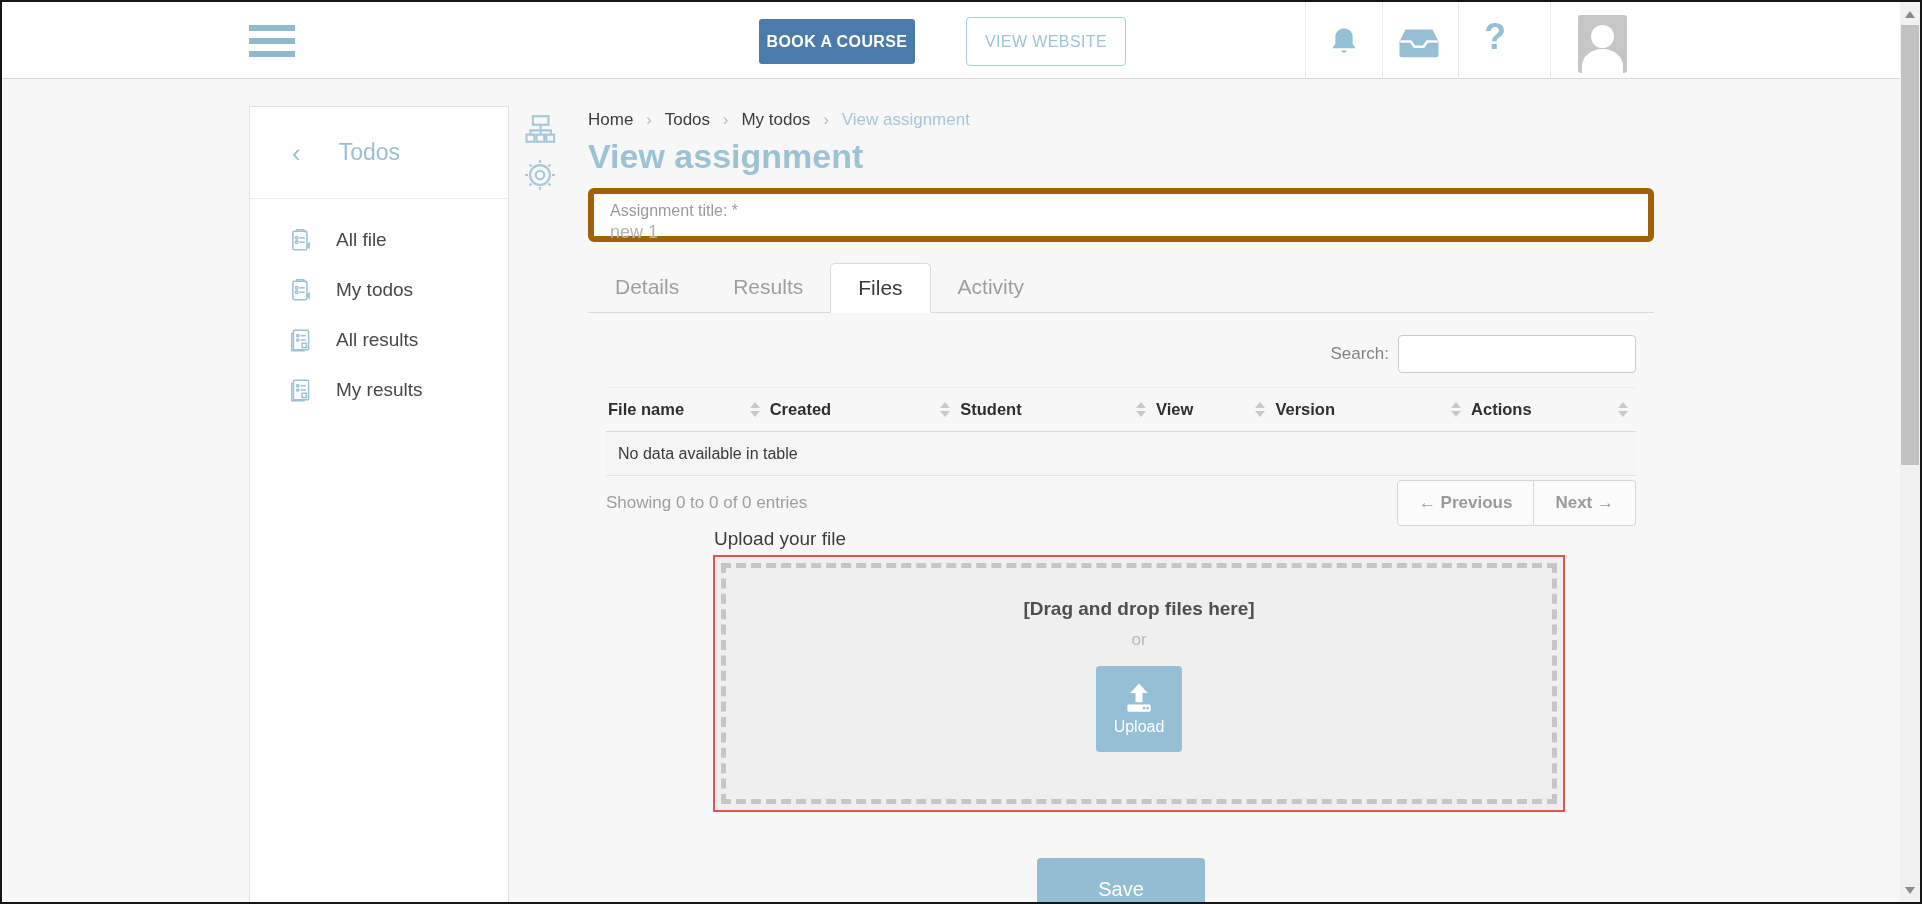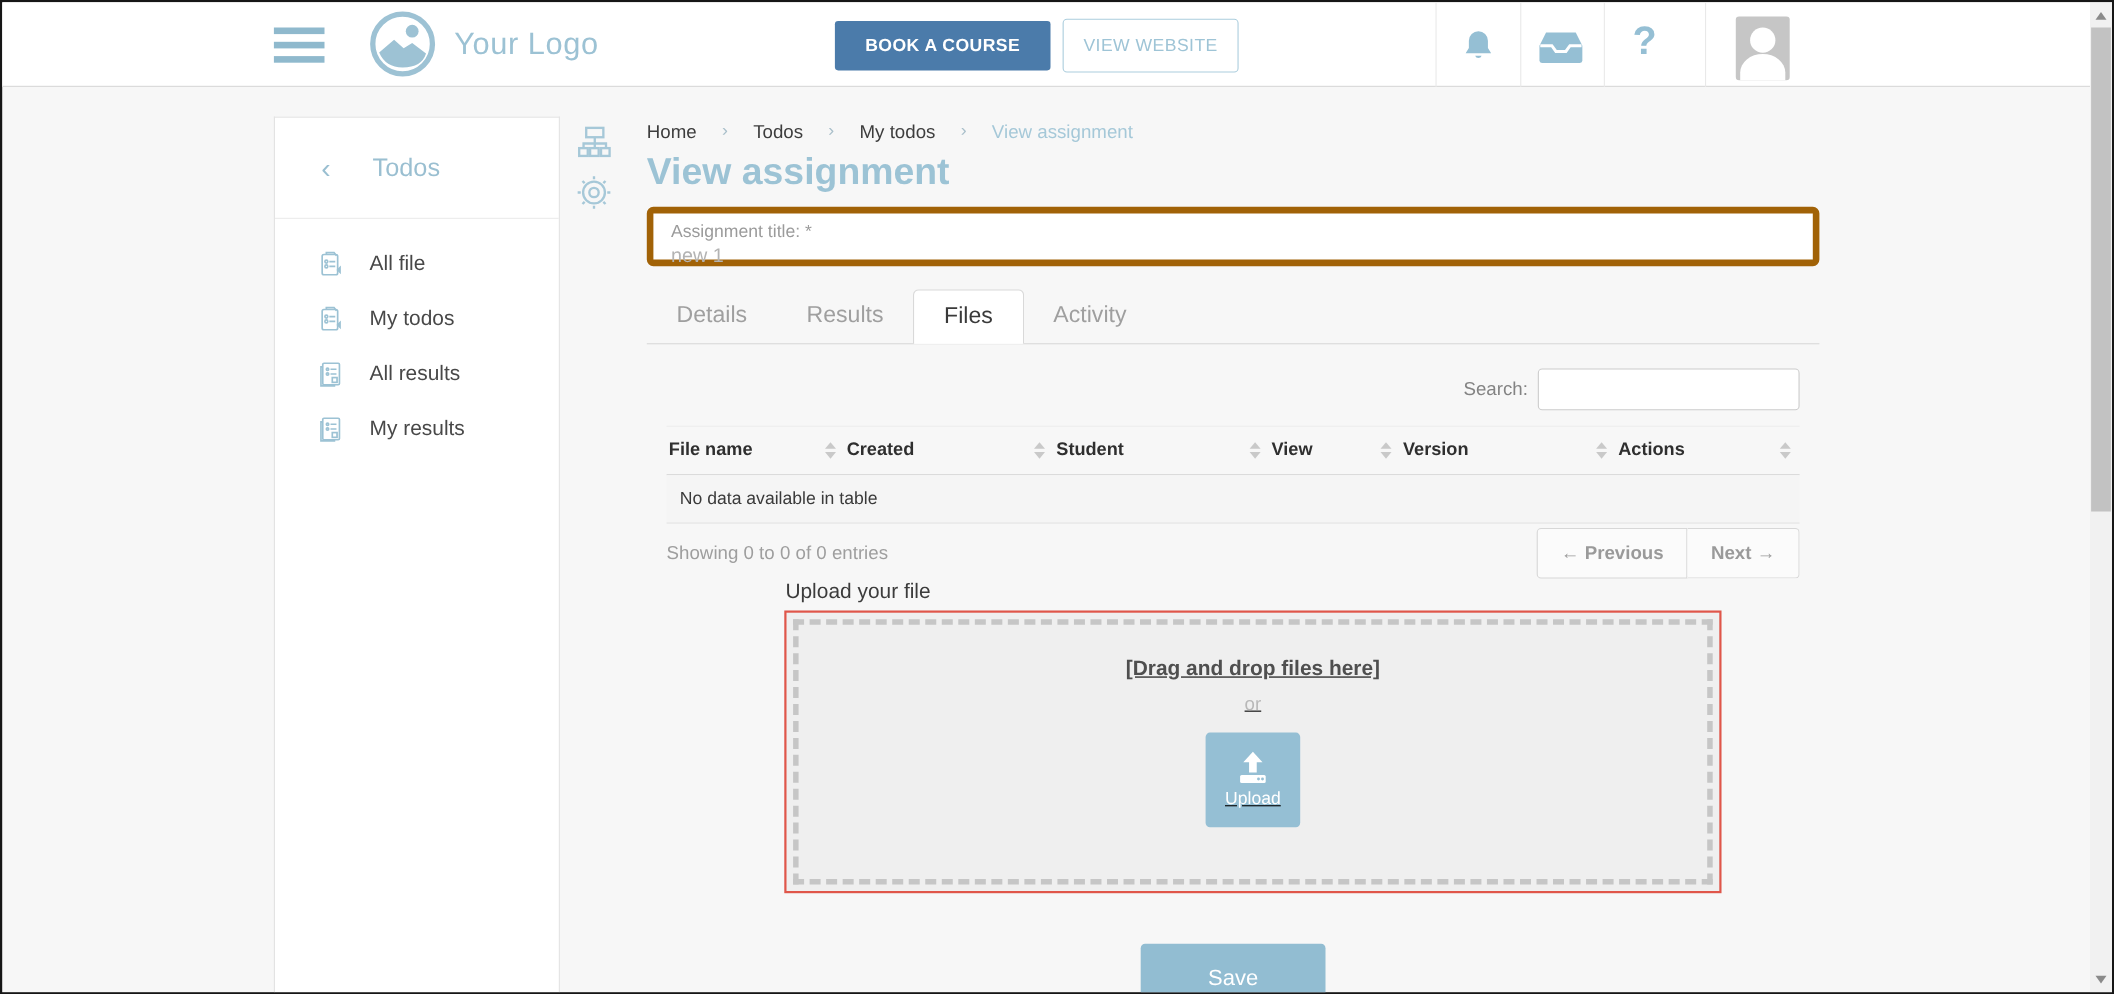--- a/index.html
+++ b/index.html
@@ -9,21 +9,21 @@
 
   
   .header { position:absolute; top:0; left:0; right:20px; height:77px; background:#fff;
             border-bottom:1px solid #d7d7d7; z-index:5; }
   .hamburger { position:absolute; left:247px; top:23px; width:46px; height:32px;
                display:flex; flex-direction:column; justify-content:space-between; cursor:pointer; }
   .hamburger div { height:6px; background:#8fb9cd; }
   .logo-wrap { position:absolute; left:333px; top:7px; display:flex; align-items:center; gap:16px; cursor:pointer; }
   .logo-circle { width:62px; height:62px; }
   .logo-text { font-size:28px; color:#9cc2d4; letter-spacing:.5px; }
-  .btn-book { position:absolute; left:757px; top:17px; width:196px; height:45px; background:#4b7baa;
+  .btn-book { position:absolute; left:757px; top:17px; width:156px; height:45px; background:#4b7baa;
               color:#fff; font-weight:bold; font-size:16px; letter-spacing:.4px; border:none; border-radius:3px; cursor:pointer; }
   .btn-viewsite { position:absolute; left:964px; top:15px; width:160px; height:49px; background:#fff;
               color:#9ec4d6; font-size:16px; letter-spacing:.4px; border:1px solid #abcddd; border-radius:4px; cursor:pointer; }
   .hdr-div { position:absolute; top:0; width:1px; height:77px; background:#e9e9e9; }
   .hdr-icon { position:absolute; cursor:pointer; }
   .help-q { font-size:36px; font-weight:bold; color:#95bfd4; }
   .avatar { left:1576px; top:13px; width:49px; height:58px; background:#c6c6c6; border-radius:3px;
             position:absolute; overflow:hidden; cursor:pointer; }
   .avatar .head { position:absolute; left:13px; top:10px; width:23px; height:23px; border-radius:50%; background:#fff; }
   .avatar .body { position:absolute; left:4px; top:34px; width:41px; height:34px; border-radius:50% 50% 0 0; background:#fff; }
@@ -40,21 +40,21 @@
   .sb-item svg { width:26px; height:26px; }
   .sb-label { font-size:19px; color:#484848; }
 
   
   .rail { position:absolute; left:507px; top:104px; width:62px; }
   .rail-icon { width:62px; height:46px; display:flex; justify-content:center; align-items:center; cursor:pointer; }
   .rail-icon svg { width:34px; height:34px; }
 
   
   .content { position:absolute; left:586px; top:108px; width:1066px; }
-  .breadcrumb { display:flex; align-items:center; gap:23px; font-size:17px; }
+  .breadcrumb { display:flex; align-items:center; gap:13px; font-size:17px; }
   .crumb { color:#3d3d3d; cursor:pointer; }
   .crumb-sep { color:#a9bfca; font-size:16px; }
   .crumb-last { color:#a5c8d8; }
   .page-title { margin-top:4px; font-size:34px; font-weight:bold; color:#9cc3d5; line-height:44px; }
   .title-input { margin-top:10px; height:54px; background:#fff; border:6px solid #a16207; border-radius:6px;
                  padding:7px 16px; cursor:text; }
   .ti-label { font-size:16px; color:#9b9b9b; line-height:20px; }
   .ti-value { font-size:18px; color:#b3b3b3; line-height:22px; }
 
   .tabs { margin-top:20px; display:flex; border-bottom:1px solid #d9d9d9; }
@@ -85,21 +85,21 @@
   .pager { display:flex; }
   .pager-btn { padding:12px 21px; background:#fbfbfb; border:1px solid #d7d7d7; font-size:17px;
                font-weight:bold; color:#9a9a9a; cursor:pointer; }
   .pager-btn.prev { border-radius:4px 0 0 4px; }
   .pager-btn.next { border-radius:0 4px 4px 0; border-left:none; }
 
   .upload-label { margin-top:2px; margin-left:108px; font-size:19px; color:#3c3c3c; line-height:22px; }
   .dropzone { margin-top:5px; margin-left:107px; width:852px; height:257px; border:2px solid #e0564a;
               background:#efefef; padding:6px; }
   .dz-inner { width:100%; height:100%; border:5px dashed #c6c6c6; display:flex; flex-direction:column;
-              align-items:center; padding-top:30px;text-decoration:underline; }
+              align-items:center; padding-top:30px; }
   .dz-text { font-size:19px; font-weight:bold; color:#4f4f4f; }
   .dz-or { margin-top:10px; font-size:17px; color:#b8b8b8; }
   .btn-upload { margin-top:16px; width:86px; height:86px; background:#95bfd4; border:none; border-radius:4px;
                 display:flex; flex-direction:column; align-items:center; justify-content:center; gap:4px; cursor:pointer; }
   .btn-upload span { color:#fff; font-size:16px; }
   .btn-save { display:block; margin:46px auto 0; width:168px; height:62px; background:#92bdd2; border:none;
               border-radius:4px; color:#fff; font-size:20px; cursor:pointer; font-family:"Liberation Sans",sans-serif; }
 
   
   .scrollbar { position:absolute; top:0; right:0; bottom:0; width:20px; background:#f1f1f1; z-index:10; }
@@ -112,28 +112,20 @@
 </head>
 <body>
 
 <div class="frame">
 
   <div class="header">
     <div class="hamburger">
       <div></div>
         <div></div>
         <div></div>
-    </div>
-    <div class="logo-wrap">
-      <svg class="logo-circle" viewBox="0 0 64 64">
-        <circle cx="32" cy="32" r="28" fill="none" stroke="#9dc2d4" stroke-width="5"></circle>
-        <circle cx="41" cy="20" r="6" fill="#9dc2d4"></circle>
-        <path d="M10 40 L24 28 L33 36 L41 31 L54 41 Q50 54 32 54 Q16 54 10 40 Z" fill="#9dc2d4"></path>
-      </svg>
-      <span class="logo-text">Your Logo</span>
     </div>
     <button class="btn-book">BOOK A COURSE</button>
     <button class="btn-viewsite">VIEW WEBSITE</button>
 
     <div class="hdr-div" style="left:1303px"></div>
     <div class="hdr-icon" style="left:1326px; top:22px">
       <svg width="32" height="34" viewBox="0 0 24 24" fill="#95bfd4">
         <path d="M12 2.5a6.5 6.5 0 0 0-6.5 6.5v5l-2.2 3.5h17.4L18.5 14V9A6.5 6.5 0 0 0 12 2.5z"></path>
         <path d="M9.8 19.2a2.3 2.3 0 0 0 4.4 0z"></path>
       </svg>

